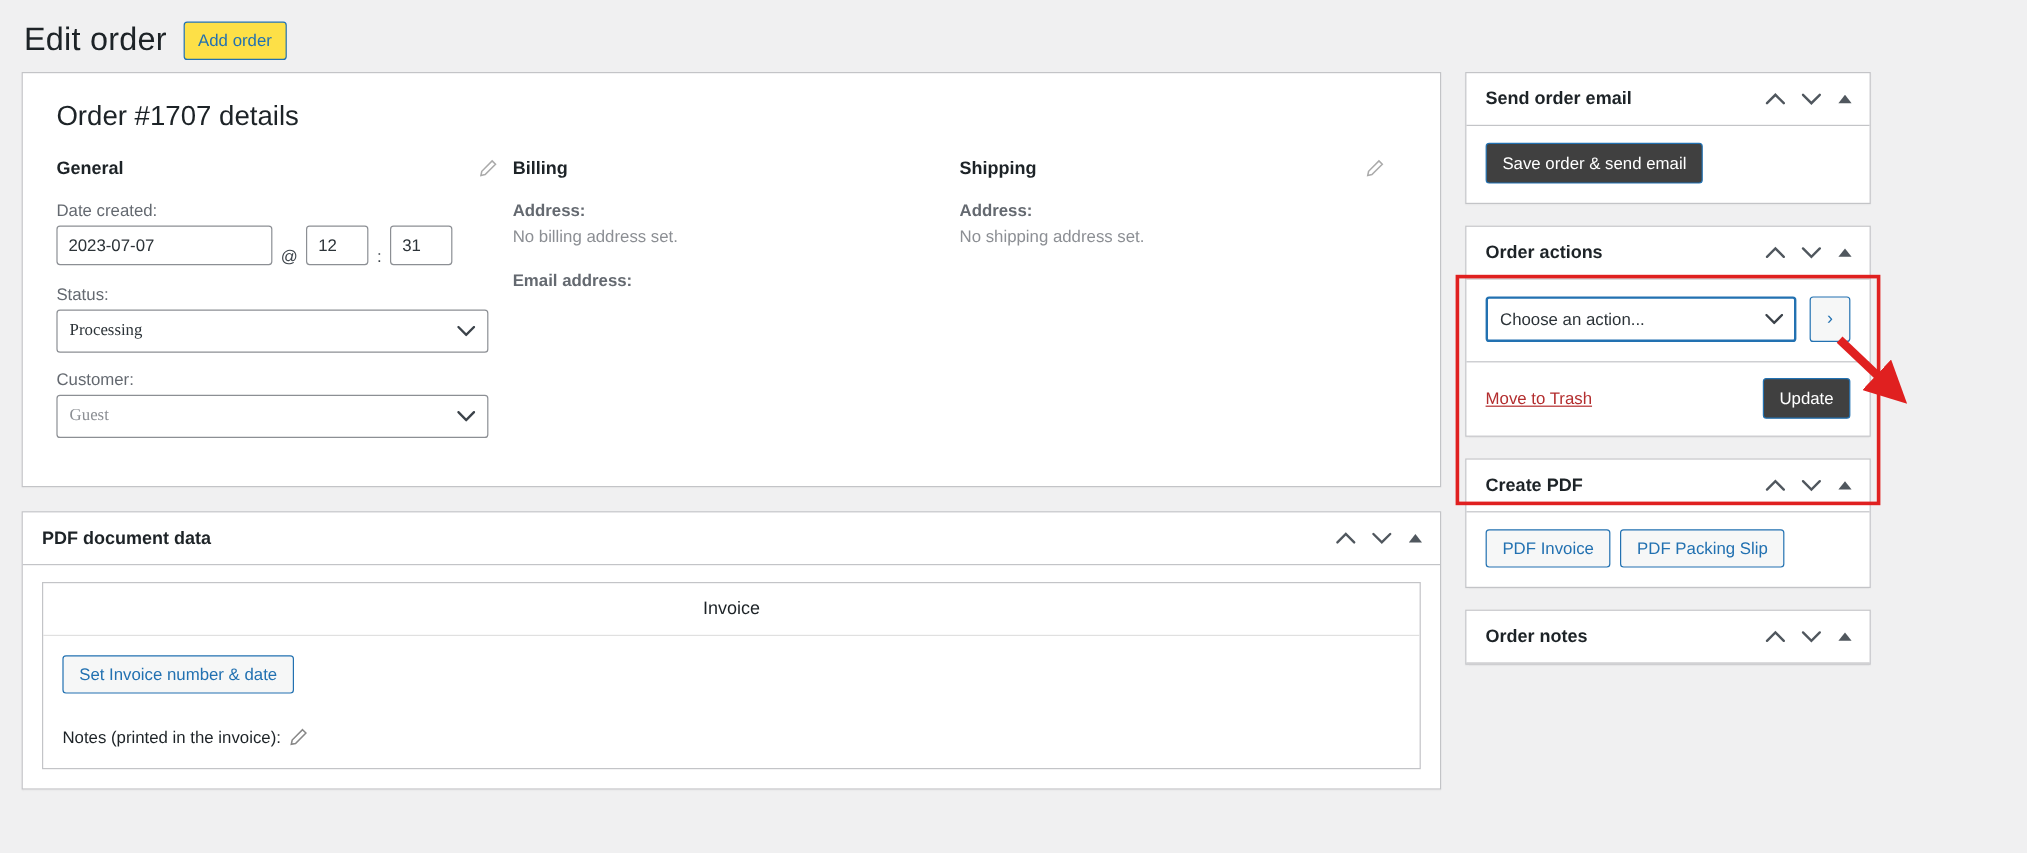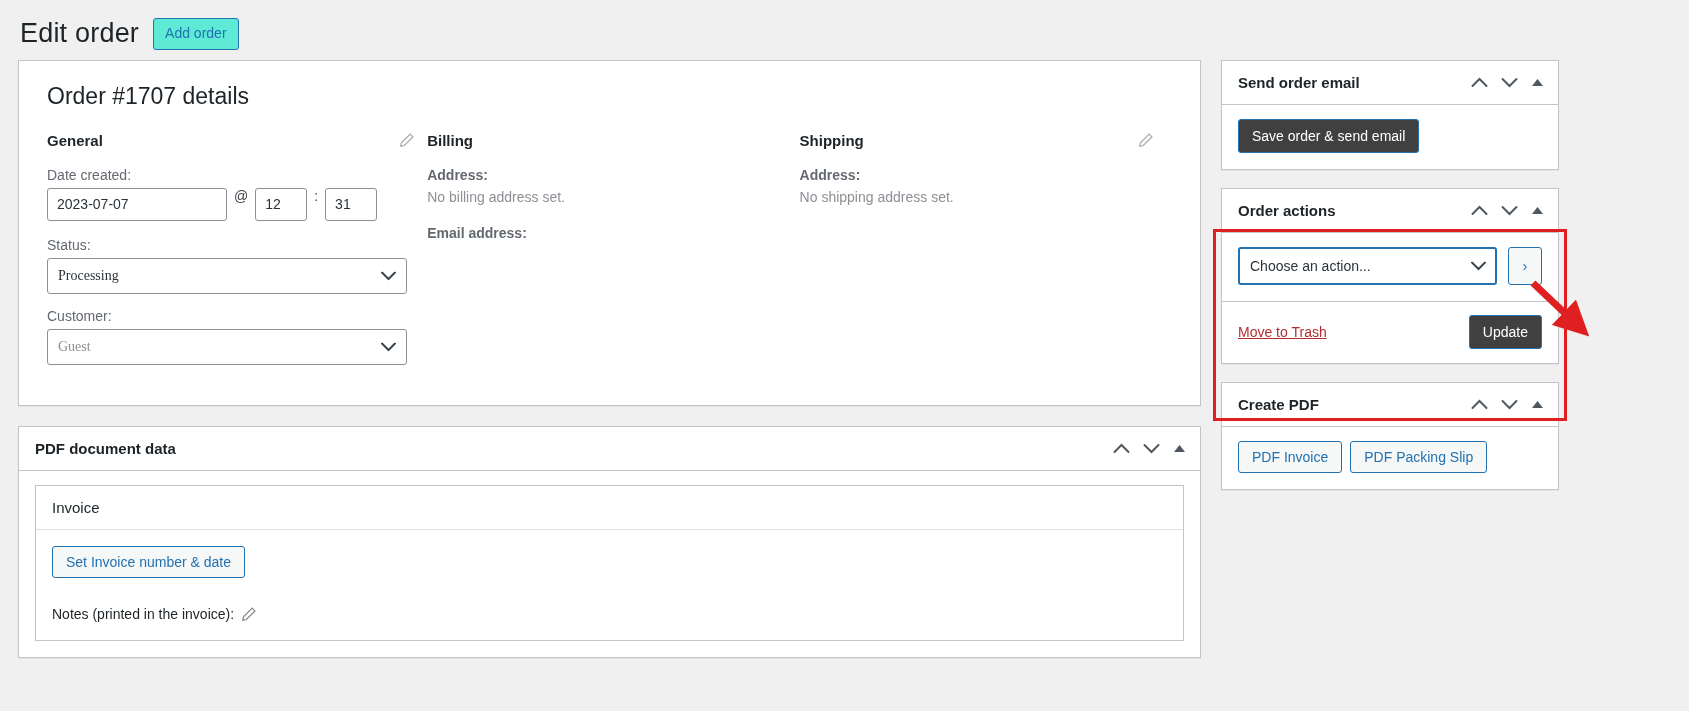--- a/index.html
+++ b/index.html
@@ -17,21 +17,21 @@
   .page-head {
     display: flex; align-items: center; gap: 14px;
     padding: 18px 0 10px 20px;
   }
   .page-title {
     font-size: 27px; font-weight: 400; color: #1d2327;
     letter-spacing: .2px;
   }
   .add-order-btn {
     font-size: 14px; color: #2271b1;
-    background: #5eead4; border: 1px solid #2271b1;
+    background: #fde047; border: 1px solid #2271b1;
     border-radius: 3px; padding: 5px 11px; cursor: pointer;
     font-family: inherit; line-height: 1.4;
   }
 
   
   .wrap { display: flex; gap: 20px; padding: 0 18px; align-items: flex-start; }
   .col-main { width: 1183px; flex: none; }
   .col-side { width: 338px; flex: none; }
 
   .panel {
@@ -60,21 +60,21 @@
   .ship-pencil { right: 18px; }
 
   .fld-label {
     display: block; font-size: 14px; color: #646970;
     margin: 0 0 5px 0;
   }
   .addr-label { font-size: 14px; font-weight: bold; color: #646970; margin: 0 0 6px; }
   .addr-val { font-size: 14px; color: #8c8f94; margin: 0 0 20px; }
   .email-label { font-size: 14px; font-weight: bold; color: #646970; margin: 0; }
 
-  .date-row { display: flex; align-items: flex-start; gap: 7px; margin-bottom: 16px; }
+  .date-row { display: flex; align-items: flex-end; gap: 7px; margin-bottom: 16px; }
   .inp {
     font-family: inherit; font-size: 14px; color: #2c3338;
     border: 1px solid #8c8f94; border-radius: 3px;
     padding: 7px 9px; background: #fff; height: 33px;
   }
   .inp-date { width: 180px; }
   .inp-hm { width: 52px; text-align: left; }
   .at, .colon { font-size: 14px; color: #3c434a; }
 
   .sel-wrap { position: relative; width: 360px; margin-bottom: 14px; }
@@ -98,21 +98,21 @@
     padding: 13px 14px 13px 16px; border-bottom: 1px solid #c3c4c7;
   }
   .panel-head-title { font-size: 15px; font-weight: bold; }
   .head-icons { display: flex; align-items: center; gap: 13px; }
   .head-icons span { cursor: pointer; display: flex; align-items: center; }
 
   .pdf-body { padding: 14px 16px 16px 16px; }
   .doc-box { border: 1px solid #c3c4c7; }
   .doc-box-head {
     padding: 13px 16px; border-bottom: 1px solid #e0e0e0;
-    font-size: 15px; color: #1d2327;
+    font-size: 15px; color: #1d2327; text-align: center;
   }
   .doc-box-body { padding: 16px 16px 18px 16px; }
   .btn-outline {
     font-family: inherit; font-size: 14px; color: #2271b1;
     background: #f6f7f7; border: 1px solid #2271b1;
     border-radius: 3px; padding: 7px 13px; cursor: pointer;
   }
   .notes-line {
     display: flex; align-items: center; gap: 7px;
     margin-top: 28px; font-size: 14px; color: #1d2327;
@@ -376,20 +376,42 @@
               </svg>
           </span>
         </div>
       </div>
       <div class="side-body pdf-btn-stack">
         <button class="btn-outline">PDF Invoice</button>
         <button class="btn-outline">PDF Packing Slip</button>
       </div>
     </div>
 
+    <div class="panel side-panel">
+      <div class="side-head">
+        <div class="side-title">Order notes</div>
+        <div class="head-icons">
+          <span>
+            <svg width="17" height="11" viewBox="0 0 17 11">
+                <path d="M1.5 9 L8.5 2 L15.5 9" stroke="#50575e" stroke-width="2" fill="none" stroke-linecap="round"></path>
+              </svg>
+          </span>
+          <span>
+            <svg width="17" height="11" viewBox="0 0 17 11">
+                <path d="M1.5 2 L8.5 9 L15.5 2" stroke="#50575e" stroke-width="2" fill="none" stroke-linecap="round"></path>
+              </svg>
+          </span>
+          <span>
+            <svg width="13" height="9" viewBox="0 0 13 9">
+                <path d="M6.5 1 L12 8 L1 8 Z" fill="#50575e"></path>
+              </svg>
+          </span>
+        </div>
+      </div>
+    </div>
 
   </div>
 </div>
 
 <div class="hl-box" id="hl-order-actions" style="left: 1213px; top: 228.594px; width: 354px; height: 192px; border-color: rgb(224, 32, 32);"></div>
 
 <svg class="anno-arrow" style="left:1525px; top:275px;" width="70" height="62" viewBox="0 0 70 62">
   <defs>
     <marker id="ah" markerWidth="5" markerHeight="5" refX="1.6" refY="2.5" orient="auto">
       <path d="M0,0 L5,2.5 L0,5 z" fill="#e02020"></path>

